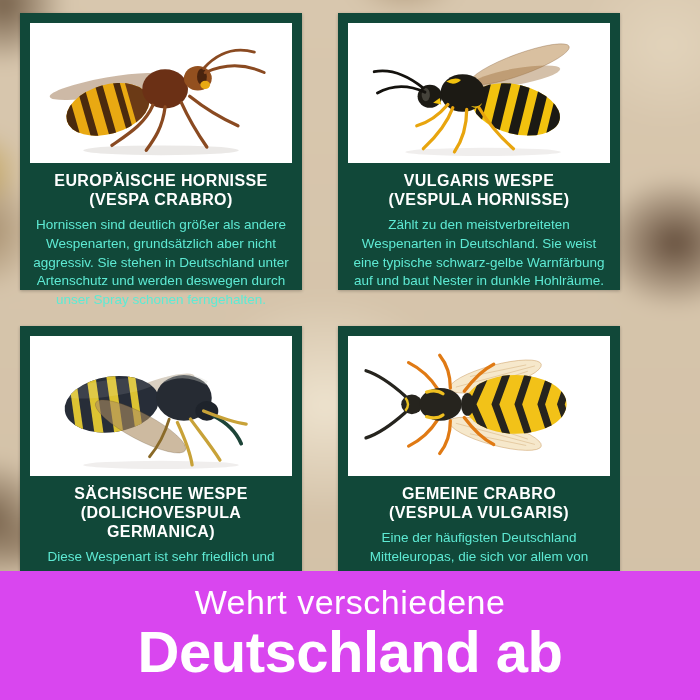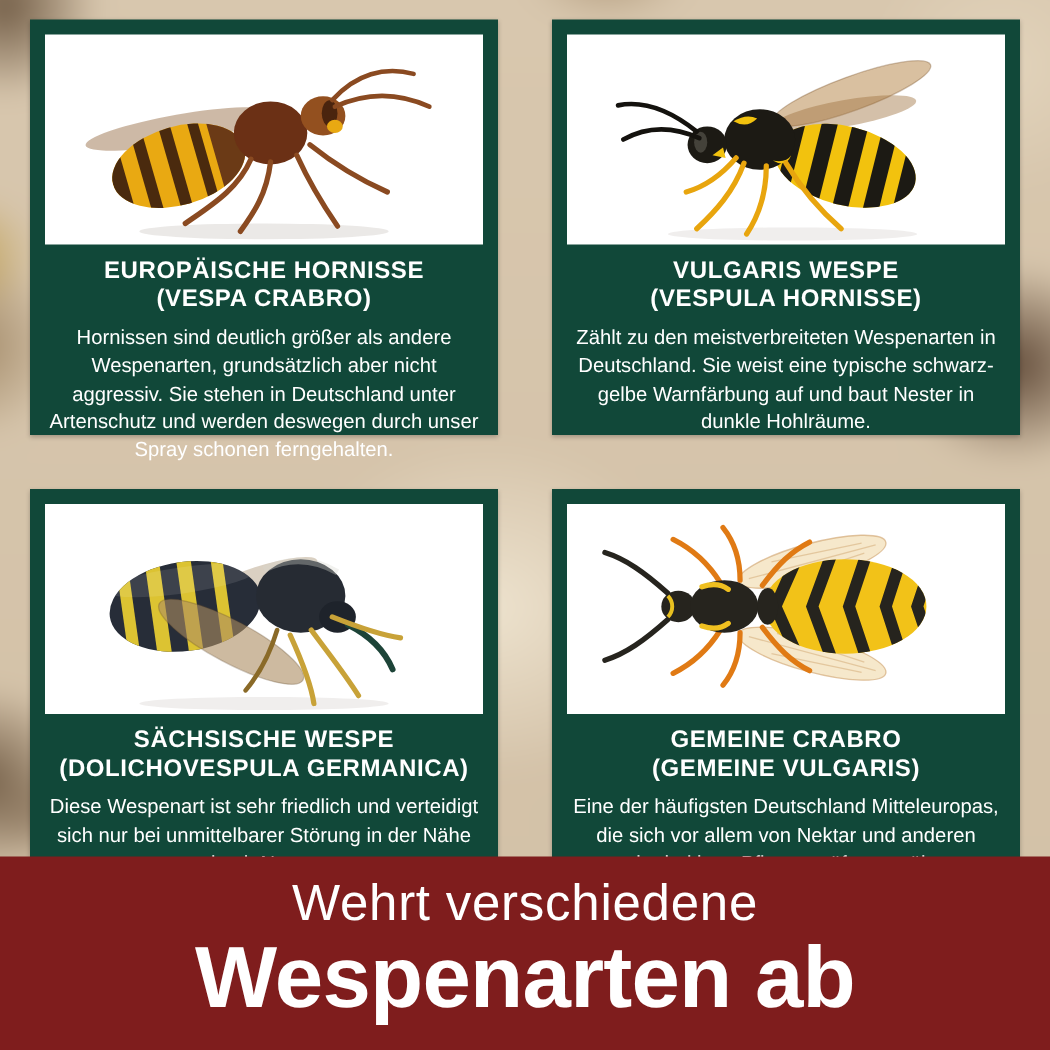--- a/index.html
+++ b/index.html
@@ -19,44 +19,44 @@
       radial-gradient(100px 90px at 12px 545px, rgba(88,66,44,.8),  rgba(88,66,44,0) 70%),
       radial-gradient(110px 95px at 700px 268px, rgba(84,61,44,.9), rgba(84,61,44,0) 70%),
       radial-gradient(130px 120px at 692px 70px, rgba(228,214,190,.85), rgba(228,214,190,0) 70%),
       radial-gradient(80px 50px at 430px 6px,  rgba(132,102,66,.45), rgba(132,102,66,0) 70%),
       radial-gradient(180px 150px at 350px 430px, rgba(240,230,210,.9), rgba(240,230,210,0) 75%),
       radial-gradient(90px 50px at 70px 568px, rgba(110,84,58,.5),  rgba(110,84,58,0) 70%),
       radial-gradient(100px 45px at 470px 570px, rgba(128,100,70,.4), rgba(128,100,70,0) 70%),
       linear-gradient(#d8c7ae,#d2c0a6);
   }
   .cards{
-    position:absolute;left:20px;top:13px;width:660px;
+    position:absolute;left:20px;top:13px;width:600px;
     display:grid;grid-template-columns:1fr 1fr;grid-template-rows:277px 264px;
     column-gap:15px;row-gap:12px;gap:36px;
   }
   .card{
     background:#114839;box-sizing:border-box;padding:10px 10px 0;
     color:#fff;text-align:center;box-shadow:0 1px 3px rgba(0,0,0,.25);
   }
   .photo{
     background:#fff;height:140px;overflow:hidden;
     display:flex;align-items:center;justify-content:center;
   }
   .photo svg{width:100%;height:100%;display:block;}
   .card h2{
     margin:9px 2px 6px;font-size:16px;line-height:1.18;
     letter-spacing:.4px;font-weight:bold;color:#ffffff;
   }
   .card h2 span{display:block;}
   .card p{
-    margin:0 1px;font-size:13.5px;line-height:1.4;color:#ffffff;font-weight:400;
+    margin:0 1px;font-size:13.5px;line-height:1.4;color:#5eead4;font-weight:400;
   }
   .banner{
     position:absolute;left:0;right:0;bottom:0;height:129px;
-    background:#7f1d1d;color:#fff;text-align:center;
+    background:#d946ef;color:#fff;text-align:center;
   }
   .banner .sub{
     margin-top:13px;font-size:34px;font-weight:400;letter-spacing:.5px;line-height:1.1;
   }
   .banner .main{
     margin-top:2px;font-size:58px;font-weight:bold;letter-spacing:-.5px;line-height:1.0;
   }
 </style>
 </head>
 <body>
@@ -221,23 +221,23 @@
           <path d="M194,40 L180,78 L194,116"></path>
           <path d="M220,42 L208,78 L220,114"></path>
           <path d="M245,50 L236,78 L245,106"></path>
           <path d="M266,60 L260,78 L266,96"></path>
         </g>
         <ellipse cx="146" cy="78" rx="8" ry="14" fill="#26241e"></ellipse>
       </svg>
     </div>
     <h2>
       <span>GEMEINE CRABRO</span>
-      <span>(GEMEINE VULGARIS)</span>
+      <span>(VESPULA VULGARIS)</span>
     </h2>
     <p>Eine der häufigsten Deutschland Mitteleuropas, die sich vor allem von Nektar und anderen zuckerhaltigen Pflanzensäften ernähren.</p>
   </div>
 
 </div>
 
 <div class="banner">
   <div class="sub">Wehrt verschiedene</div>
-  <div class="main">Wespenarten ab</div>
+  <div class="main">Deutschland ab</div>
 </div>
 
 </body></html>

